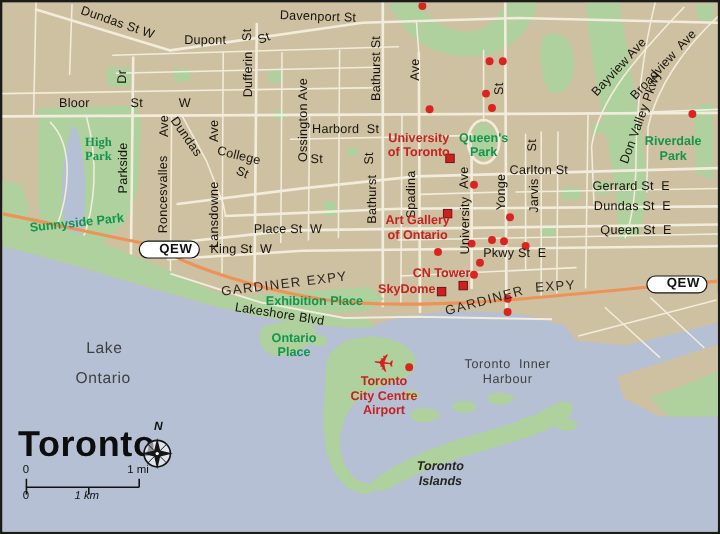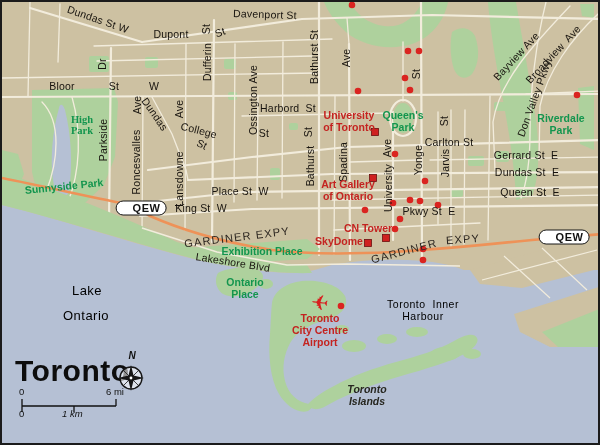--- a/index.html
+++ b/index.html
@@ -5,21 +5,21 @@
   html,body{margin:0;padding:0;background:#888;}
   #stage{position:relative;width:600px;height:445px;overflow:hidden;
          border:2px solid #1b1b1b;box-sizing:border-box;background:#cdc1a2;
          font-family:"Liberation Sans",sans-serif;}
   #mapsvg{position:absolute;left:0;top:0;}
   .lbl{position:absolute;white-space:pre;text-align:center;line-height:1.1;
        transform:translate(-50%,-50%) rotate(var(--r,0deg));pointer-events:none;}
   .street{font:400 10.5px "Liberation Sans",sans-serif;color:#17130e;letter-spacing:.2px;}
   .hwy{font:400 11px "Liberation Sans",sans-serif;color:#2c2620;letter-spacing:1.2px;}
   .park-lbl{font:700 10.5px "Liberation Sans",sans-serif;color:#13954e;}
-  .water-lbl{font:400 13px "Liberation Sans",sans-serif;color:#000000;letter-spacing:.5px;}
+  .water-lbl{font:400 13px "Liberation Sans",sans-serif;color:#404040;letter-spacing:.5px;}
   .water-lbl.sm{font-size:10.5px;}
   .poi-lbl{font:700 10.5px "Liberation Sans",sans-serif;color:#c42320;}
   .islands-lbl{font:italic 700 10.5px "Liberation Sans",sans-serif;color:#26261f;}
   .qew{position:absolute;transform:translate(-50%,-50%);background:#fff;
        border:1.6px solid #161616;border-radius:8px;padding:0px 5px 1px 16px;
        font:700 11px "Liberation Sans",sans-serif;color:#111;letter-spacing:.5px;}
   #map-title{position:absolute;left:13px;top:352px;
        font:700 30px "Liberation Sans",sans-serif;color:#0d0d0d;letter-spacing:.5px;}
   #compass{position:absolute;left:112px;top:350px;width:36px;height:44px;}
   #compass .n{position:absolute;left:50%;top:-2px;transform:translateX(-50%);
@@ -278,21 +278,21 @@
     <svg width="36" height="44" viewBox="0 0 36 44">
       <circle cx="17" cy="26" r="11" fill="rgba(255,255,255,0.55)" stroke="#161616" stroke-width="1.4"></circle>
       <path d="M9,18 L25,34 M25,18 L9,34" stroke="#161616" stroke-width="0.8"></path>
       <path d="M17,13 L19.5,23.5 L30,26 L19.5,28.5 L17,39 L14.5,28.5 L4,26 L14.5,23.5 Z" fill="#161616"></path>
       <circle cx="17" cy="26" r="1.4" fill="#fff"></circle>
     </svg>
   </div>
 
   <div class="scalebar">
     <span class="s0">0</span>
-    <span class="s1">6 mi</span>
+    <span class="s1">1 mi</span>
     <svg width="104" height="18" viewBox="0 0 104 18">
       <path d="M4,3 L4,10 M98,3 L98,10 M4,10 L98,10 M4,10 L4,16 M56,10 L56,16" stroke="#111" stroke-width="1.3" fill="none"></path>
     </svg>
     <span class="s2">0</span>
     <span class="s3">1 km</span>
   </div>
 
 </div>
 
 </body></html>

